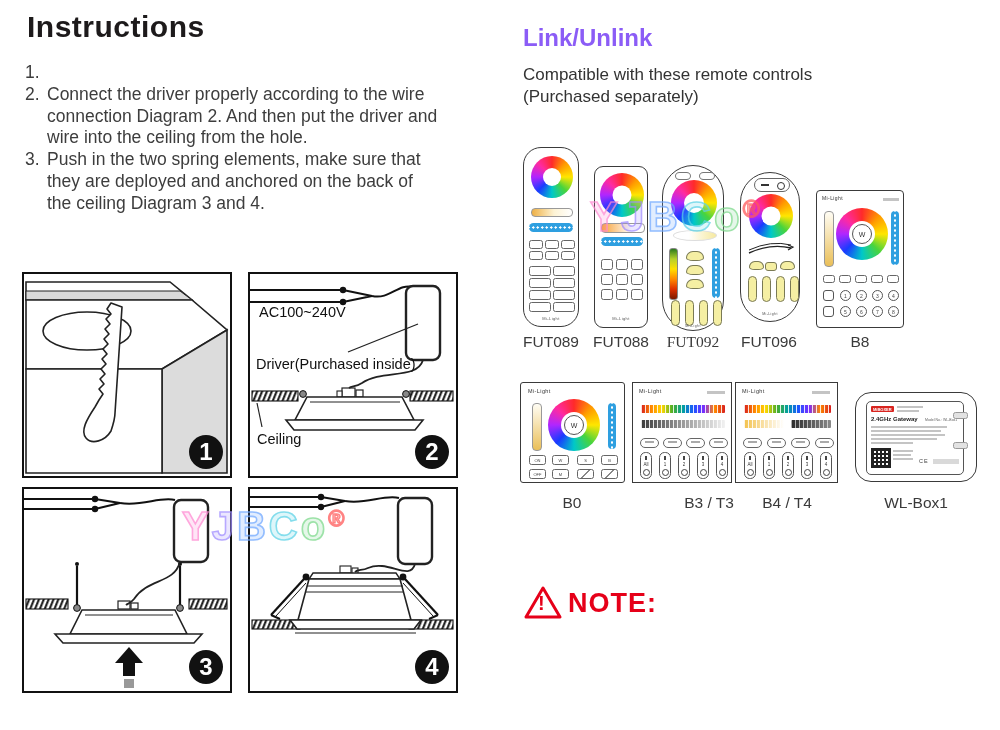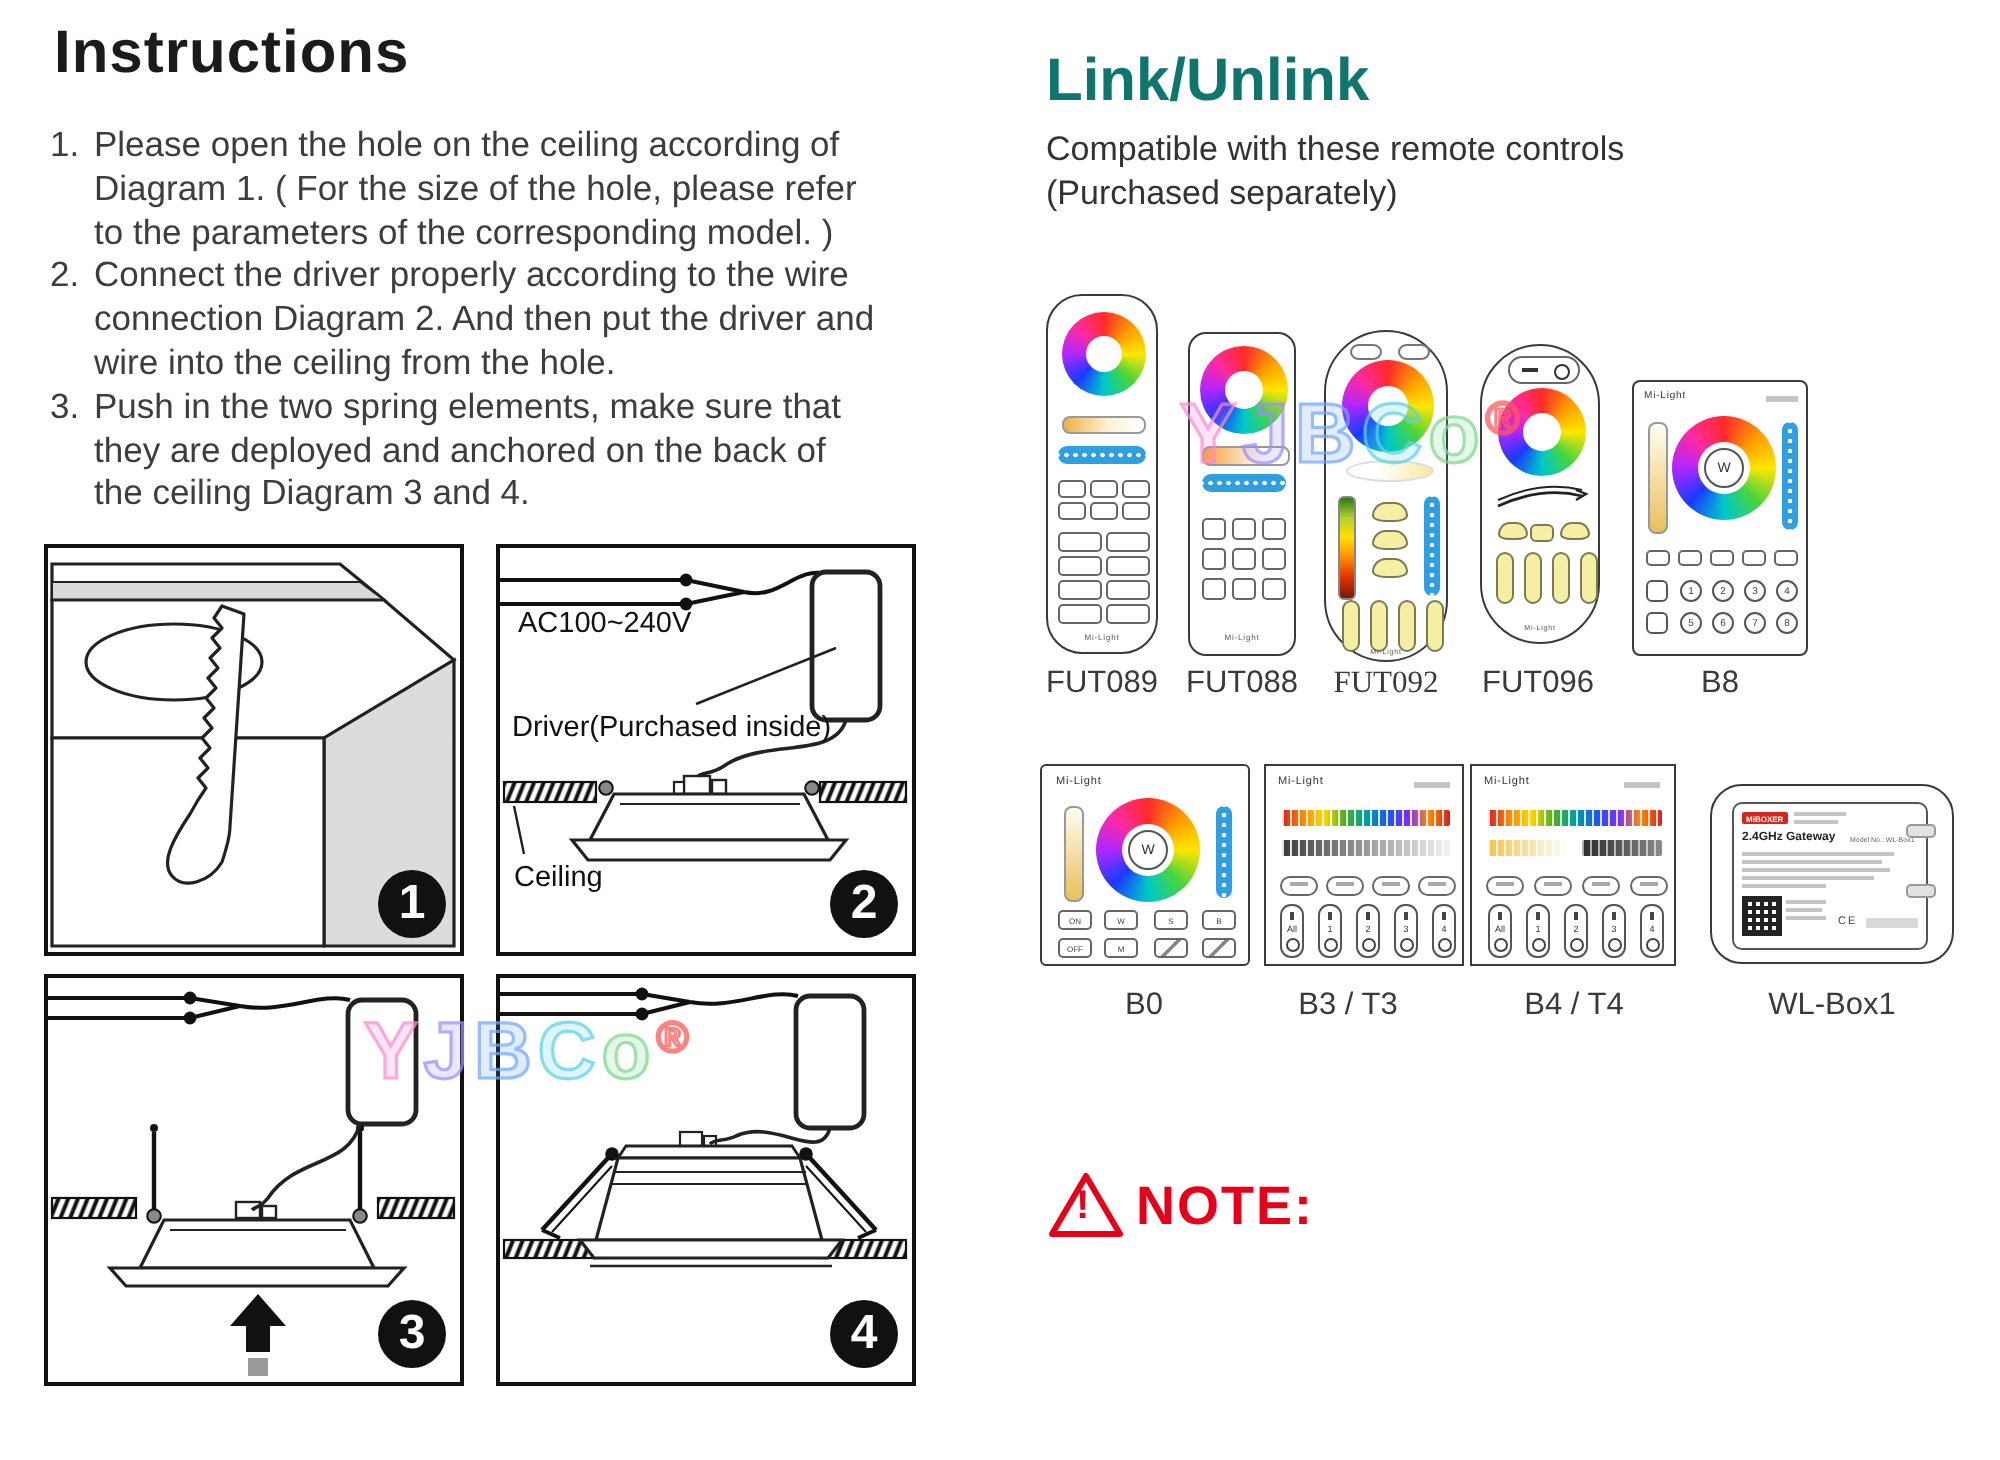--- a/index.html
+++ b/index.html
@@ -10,21 +10,21 @@
   .ins-title{left:27px;top:10px;font-size:30px;font-weight:bold;color:#1d1a1b;letter-spacing:.5px;}
   .ins-list{left:25px;top:62px;width:438px;font-size:17.5px;line-height:21.8px;color:#3d3d3d;}
   .ins-item{display:flex;}
   .ins-num{width:22px;flex:none;}
   .ins-text{white-space:pre-line;}
   .diagram{position:absolute;width:210px;height:206px;border:2.5px solid #111;background:#fff;box-sizing:border-box;}
   .badge{position:absolute;right:7px;bottom:7px;width:34px;height:34px;border-radius:50%;background:#111;color:#fff;
          font-size:24px;font-weight:bold;display:flex;align-items:center;justify-content:center;}
   .dlabel{position:absolute;font-size:14.5px;color:#111;white-space:nowrap;}
   
-  .link-title{left:523px;top:24px;font-size:30px;font-weight:bold;color:#0f766e;}
+  .link-title{left:523px;top:24px;font-size:24px;font-weight:bold;color:#8b5cf6;}
   .link-sub{left:523px;top:64px;font-size:17px;line-height:22px;color:#333;white-space:pre-line;}
   .devlabel{position:absolute;font-size:15.5px;color:#3a3a3a;text-align:center;}
   
   .dev{position:absolute;background:#fff;border:1.6px solid #3a3a3a;box-sizing:border-box;}
   .wheel{position:absolute;border-radius:50%;
     background:conic-gradient(#ff2a2a,#ff9a00,#ffe600,#49d43c,#00c8c8,#1a3bff,#b026ff,#ff2aa0,#ff2a2a);}
   .hole{position:absolute;background:#fff;border-radius:50%;left:50%;top:50%;transform:translate(-50%,-50%);}
   .wcircle{position:absolute;left:50%;top:50%;transform:translate(-50%,-50%);border:1px solid #555;border-radius:50%;
     display:flex;align-items:center;justify-content:center;font-size:7px;color:#333;}
   .cth{position:absolute;border:.8px solid #999;border-radius:4px;background:linear-gradient(90deg,#eeb045,#fdf3d4 55%,#ffffff);}
@@ -91,23 +91,20 @@
   </defs>
 </svg>
 
 <div class="page">
 
   <div class="abs ins-title">Instructions</div>
 
   <div class="abs ins-list">
     <div class="ins-item">
       <span class="ins-num">1.</span>
-      <span class="ins-text">Please open the hole on the ceiling according of
-Diagram 1. ( For the size of the hole, please refer
-to the parameters of the corresponding model. )</span>
     </div>
     <div class="ins-item">
       <span class="ins-num">2.</span>
       <span class="ins-text">Connect the driver properly according to the wire
 connection Diagram 2. And then put the driver and
 wire into the ceiling from the hole.</span>
     </div>
     <div class="ins-item">
       <span class="ins-num">3.</span>
       <span class="ins-text">Push in the two spring elements, make sure that
@@ -466,21 +463,21 @@
       <div class="minibar" style="left:26px;top:52px;width:18px;height:2px;"></div>
       <div class="minibar" style="left:26px;top:56px;width:20px;height:2px;"></div>
       <div style="position:absolute;left:52px;top:56px;font-size:5.5px;color:#444;letter-spacing:1px;">CE</div>
       <div class="minibar" style="left:66px;top:57px;width:26px;height:5px;background:#d9d9d9;"></div>
       <div style="position:absolute;left:86px;top:10px;width:13px;height:5px;background:#e2e2e2;border:.8px solid #999;border-radius:2.5px;"></div>
       <div style="position:absolute;left:86px;top:40px;width:13px;height:5px;background:#e2e2e2;border:.8px solid #999;border-radius:2.5px;"></div>
     </div>
   </div>
 
   <div class="devlabel" style="left:532px;top:494px;width:80px;">B0</div>
-  <div class="devlabel" style="left:624px;top:494px;width:100px;">B3 / T3</div>
+  <div class="devlabel" style="left:659px;top:494px;width:100px;">B3 / T3</div>
   <div class="devlabel" style="left:737px;top:494px;width:100px;">B4 / T4</div>
   <div class="devlabel" style="left:866px;top:494px;width:100px;">WL-Box1</div>
 
   <svg class="abs" style="left:523px;top:585px;" width="40" height="36" viewBox="0 0 40 36">
     <path d="M20,3 L37,32 L3,32 Z" fill="none" stroke="#e60019" stroke-width="3" stroke-linejoin="round"></path>
   </svg>
   <div class="abs note-bang">!</div>
   <div class="abs note-title">NOTE:</div>
 
   <div class="wm" style="left:590px;top:196px;font-size:42px;letter-spacing:3px;">

